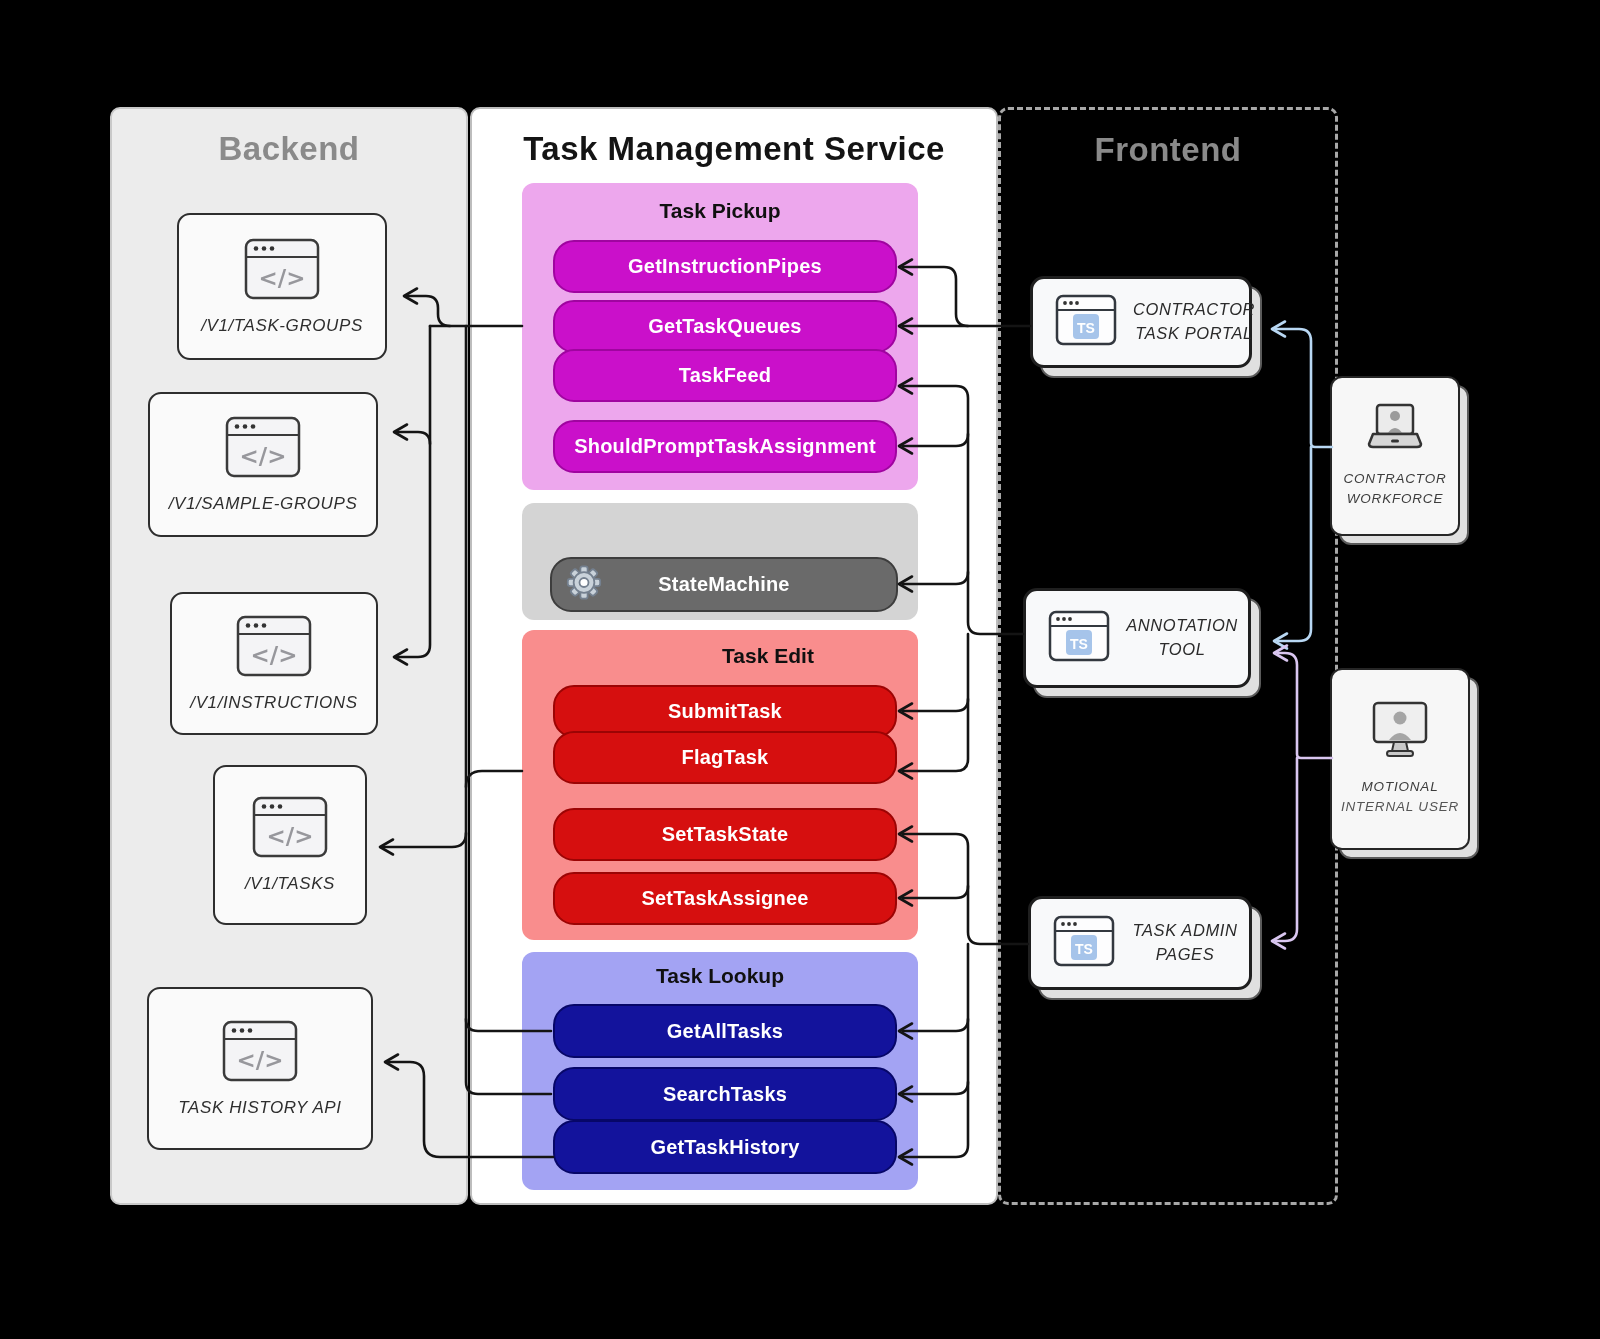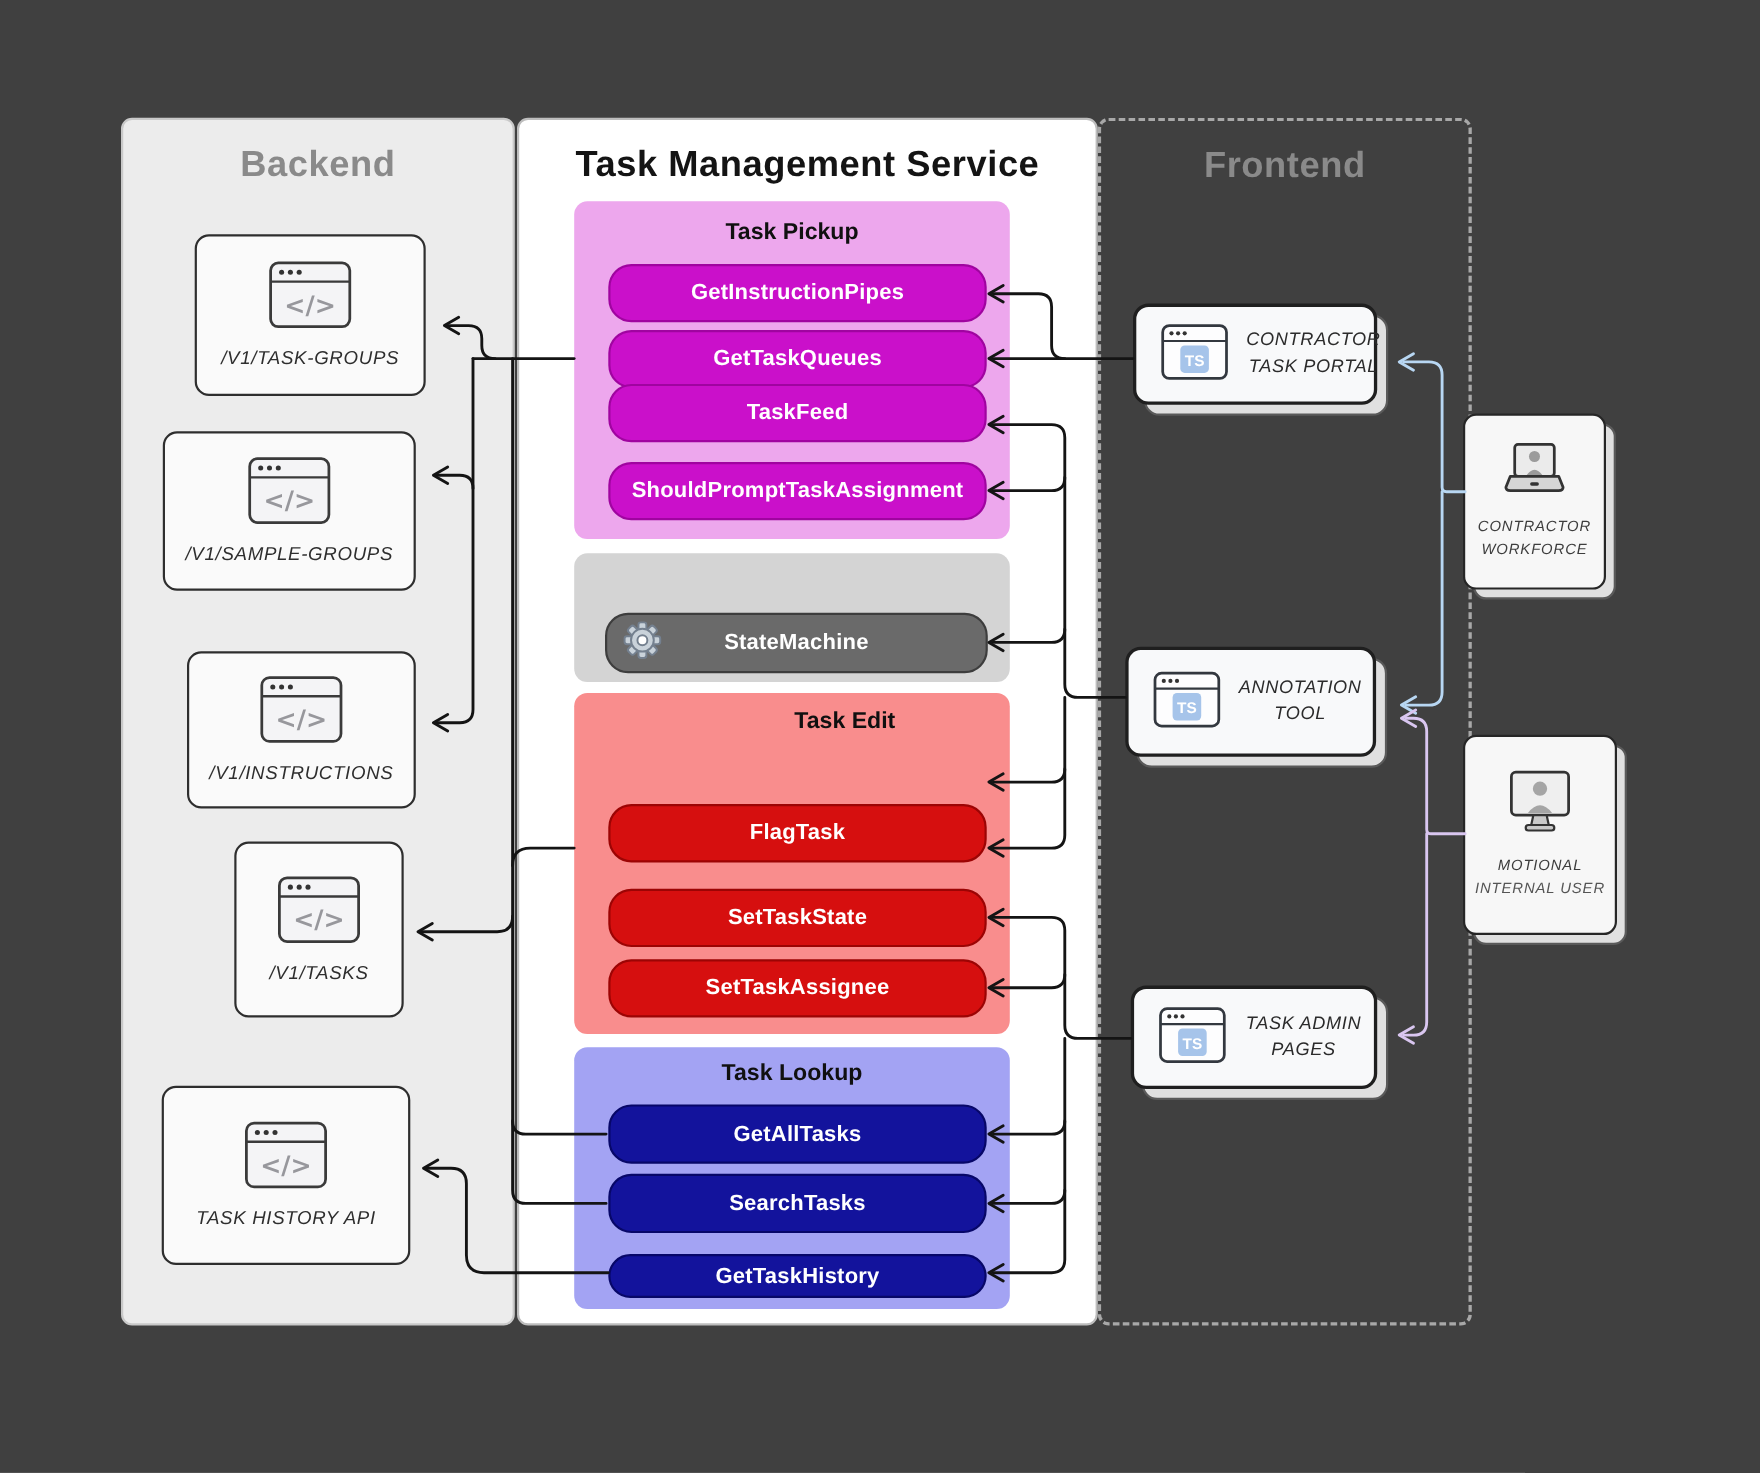--- a/index.html
+++ b/index.html
@@ -1,16 +1,16 @@
 <!DOCTYPE html>
 <html style="--pickup-bg: #eda7ed; --pickup-btn: #ca10ca; --pickup-border: #a004a0; --state-bg: #d4d4d4; --state-btn: #6a6a6a; --state-border: #3d3d3d; --edit-bg: #f98d8d; --edit-btn: #d60f0f; --edit-border: #9c0404; --lookup-bg: #a3a3f3; --lookup-btn: #13139c; --lookup-border: #070768; --wire: #141414; --wire-blue: #b8d7f3; --wire-purple: #d9c6f0;"><head>
 <meta charset="utf-8">
 <style>
   html,body{margin:0;padding:0;background:#ffffff;}
-  .stage{position:relative;width:1600px;height:1339px;background:#404040;
+  .stage{position:relative;width:1600px;height:1339px;background:#000000;
          font-family:"Liberation Sans", sans-serif;overflow:hidden;}
 
   
   .panel{position:absolute;border-radius:10px;box-sizing:border-box;}
   .panel-backend{left:110px;top:107px;width:358px;height:1098px;background:#ececec;border:2px solid #c9c9c9;}
   .panel-service{left:470px;top:107px;width:528px;height:1098px;background:#ffffff;border:2px solid #bdbdbd;}
   .panel-frontend{left:998px;top:107px;width:340px;height:1098px;border:3px dashed #a8a8a8;background:transparent;}
   .col-title{position:absolute;width:100%;text-align:center;top:21px;font-size:33px;letter-spacing:.5px;}
   .col-title.gray{color:#8a8a8a;font-weight:600;}
   .col-title.black{color:#141414;font-weight:700;}
@@ -166,30 +166,31 @@
             </g>
             <circle cx="20" cy="20" r="5" fill="#ffffff" stroke="#74808f" stroke-width="2"></circle>
           </svg>
       </span>
       <span>StateMachine</span>
     </div>
   </div>
 
   <div class="group g-edit" style="left:522px;top:630px;width:396px;height:310px;">
     <div class="g-title" style="top:14px;padding-left:48px;">Task Edit</div>
+    <div class="btn" style="top:55px;">SubmitTask</div>
     <div class="btn" style="top:101px;">FlagTask</div>
     <div class="btn" style="top:178px;">SetTaskState</div>
     <div class="btn" style="top:242px;">SetTaskAssignee</div>
   </div>
 
   <div class="group g-lookup" style="left:522px;top:952px;width:396px;height:238px;">
     <div class="g-title" style="top:12px;">Task Lookup</div>
     <div class="btn" style="top:52px;height:54px;">GetAllTasks</div>
     <div class="btn" style="top:115px;height:54px;">SearchTasks</div>
-    <div class="btn" style="top:188px;height:40px;">GetTaskHistory</div>
+    <div class="btn" style="top:168px;height:54px;">GetTaskHistory</div>
   </div>
 
   <div class="app-card" style="left:1030px;top:276px;width:222px;height:92px;">
     <div class="shadow"></div>
     <div class="face">
       <span>
         <svg width="62" height="52" viewBox="0 0 62 52">
             <rect x="2" y="2" width="58" height="48" rx="6" fill="#fdfdfe" stroke="#33383f" stroke-width="2.5"></rect>
             <path d="M2 16 H60" stroke="#33383f" stroke-width="2"></path>
             <circle cx="10" cy="9" r="1.9" fill="#333"></circle>

